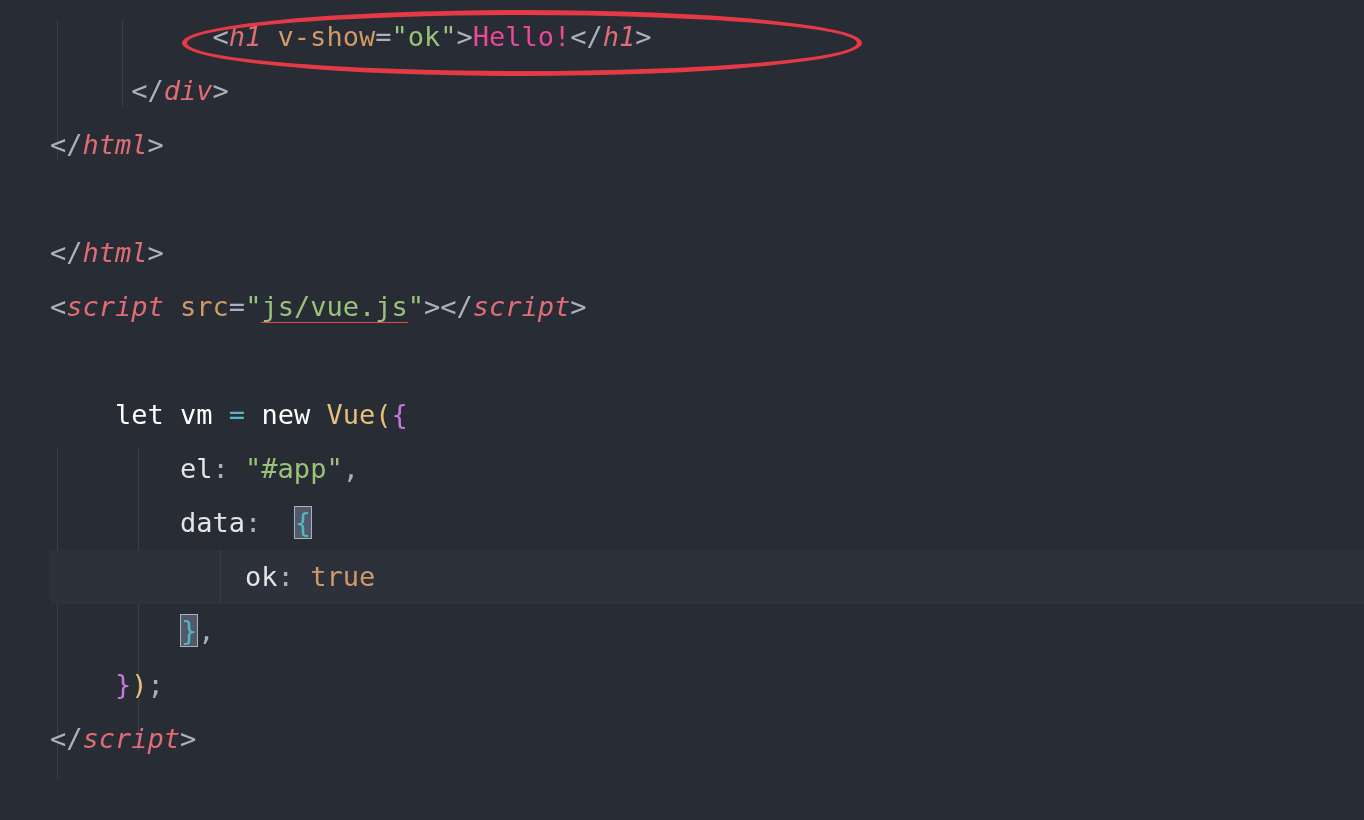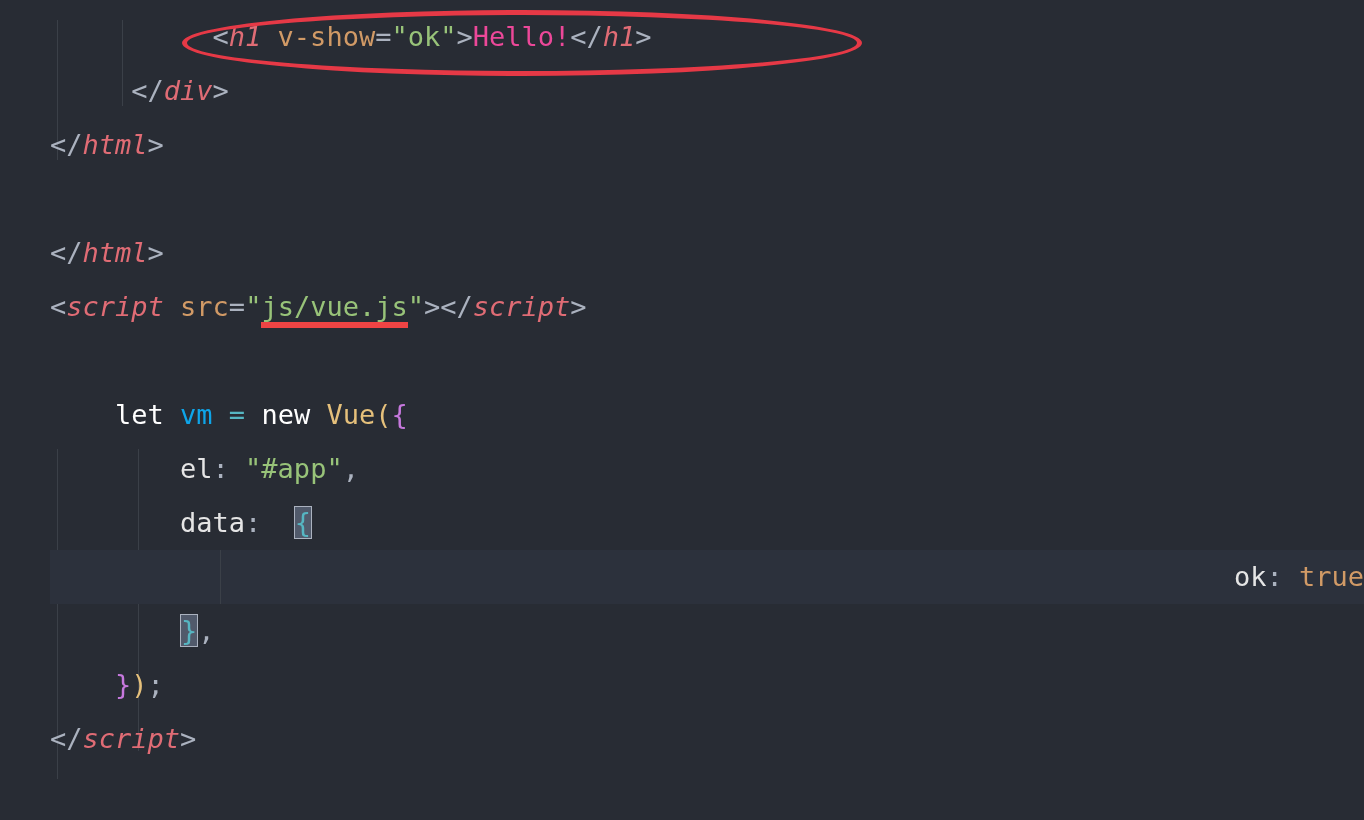--- a/index.html
+++ b/index.html
@@ -18,21 +18,20 @@
       position: relative;
       padding-left: 50px;
       padding-top: 10px;
     }
     .line {
       white-space: pre;
       position: relative;
     }
     .highlighted-line {
       background: #2c313c;
-      text-align: right;
     }
     .indent-guide {
       position: absolute;
       width: 1px;
       background: #3b4048;
       top: 0;
       bottom: 0;
     }
     .ellipse-annotation {
       position: absolute;
@@ -45,26 +44,26 @@
       background: #515a6b;
       border: 1px solid #abb2bf;
     }
     
     .punctuation { color: #abb2bf; }
     .tag-name { color: #e06c75; font-style: italic; }
     .attr-name { color: #d19a66; }
     .string { color: #98c379; }
     .text { color: #ec4899; }
     .keyword { color: #ffffff; }
-    .variable { color: #0ea5e9; }
+    .variable { color: #ffffff; }
     .property { color: #e5e5e5; }
     .operator { color: #56b6c2; }
     .class-name { color: #e5c07b; }
     .bool { color: #d19a66; }
-    .underline-link { border-bottom: 6px solid #ef4444; margin-top: 45px; }
+    .underline-link { border-bottom: 1px solid #ef4444; margin-top: 45px; }
     .yellow-brace { color: #e5c07b; }
     .purple-brace { color: #c678dd; }
   </style>
 </head>
 <body>
 
 <div class="code-container">
 
   <div class="ellipse-annotation" style="left:182px; top:10px; width:680px; height:66px;"></div>
 

